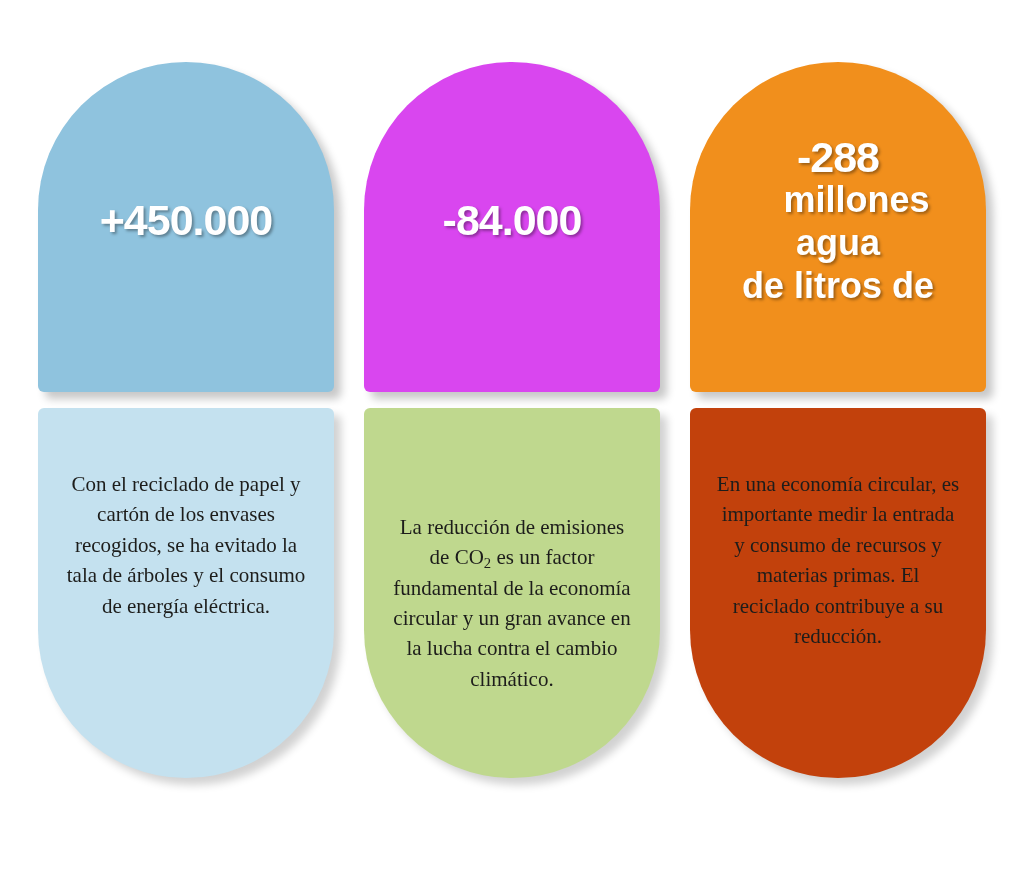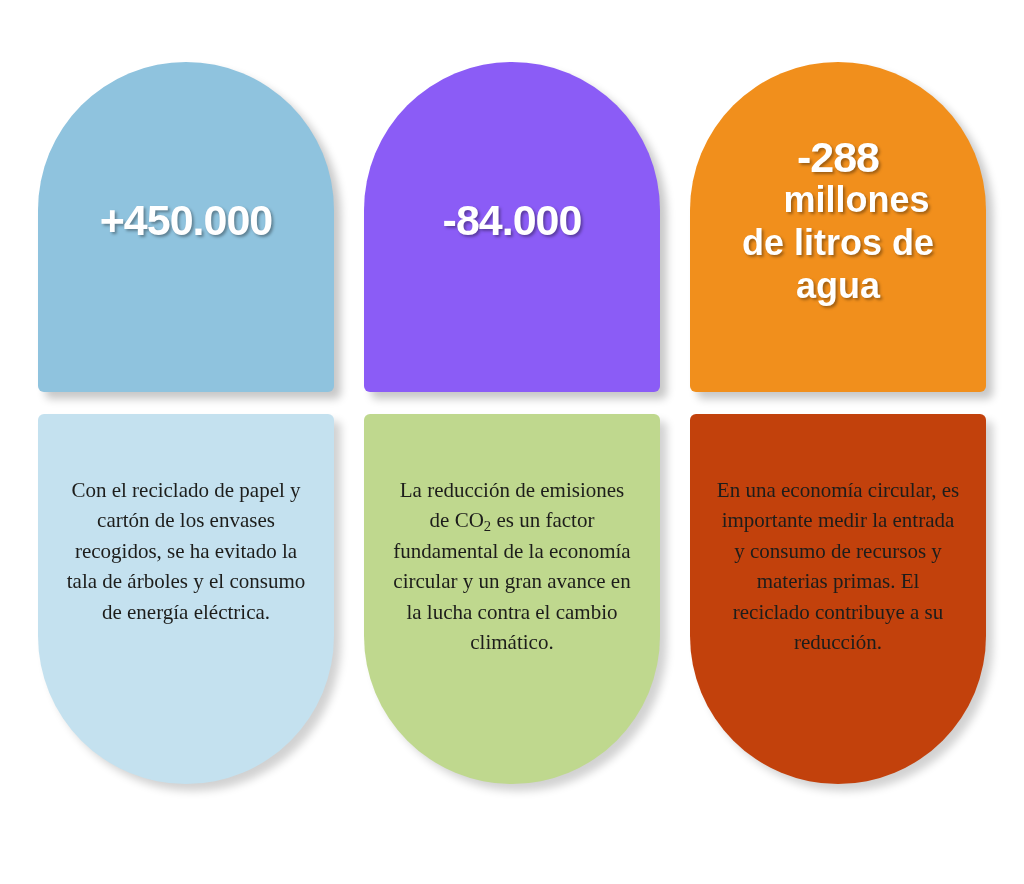--- a/index.html
+++ b/index.html
@@ -72,21 +72,21 @@
   .stat-unit-block {
     display: block;
     font-size: 36px;
     font-weight: bold;
     margin-top: 4px;
   }
 
   
   .desc-card {
     position: relative;
-    margin-top: 22px;
+    margin-top: 16px;
     height: 370px;
     border-radius: 6px 6px 148px 148px;
     box-shadow: 7px 7px 9px rgba(0,0,0,0.18);
     display: flex;
     align-items: flex-start;
     justify-content: center;
     box-sizing: border-box;
     padding: 40px 26px 20px 26px;
   }
 
@@ -101,22 +101,22 @@
   .desc-text sub {
     font-size: 0.7em;
     vertical-align: baseline;
     position: relative;
     top: 4px;
   }
 
   
   .col-blue   .stat-card { background: #8fc3de; }
   .col-blue   .desc-card { background: #c4e1ef; }
-  .col-green  .stat-card { background: #8b5cf6; }
-  .col-green  .desc-card { background: #bfd88e; }
+  .col-green  .stat-card { background: #d946ef; }
+  .col-green  .desc-card { background: #bfd88e; align-items: center; }
   .col-orange .stat-card { background: #f18f1c; }
   .col-orange .desc-card { background: #c2410c; }
 </style>
 </head>
 <body>
 
 <div class="infographic">
 
   <div class="column col-blue">
     <div class="stat-card">
@@ -138,22 +138,22 @@
     <div class="desc-card">
       <p class="desc-text"><span>La reducción de emisiones de CO</span><sub>2</sub><span> es un factor fundamental de la economía circular y un gran avance en la lucha contra el cambio climático.</span></p>
     </div>
   </div>
 
   <div class="column col-orange">
     <div class="stat-card">
       <div class="stat-inner">
         <span class="stat-number">-288</span>
         <span class="stat-unit">millones</span>
+        <span class="stat-unit-block">agua</span>
         <span class="stat-unit-block">de litros de</span>
-        <span class="stat-unit-block">agua</span>
       </div>
     </div>
     <div class="desc-card">
       <p class="desc-text">En una economía circular, es importante medir la entrada y consumo de recursos y  materias primas. El reciclado contribuye a su reducción.</p>
     </div>
   </div>
 
 </div>
 
 </body></html>

